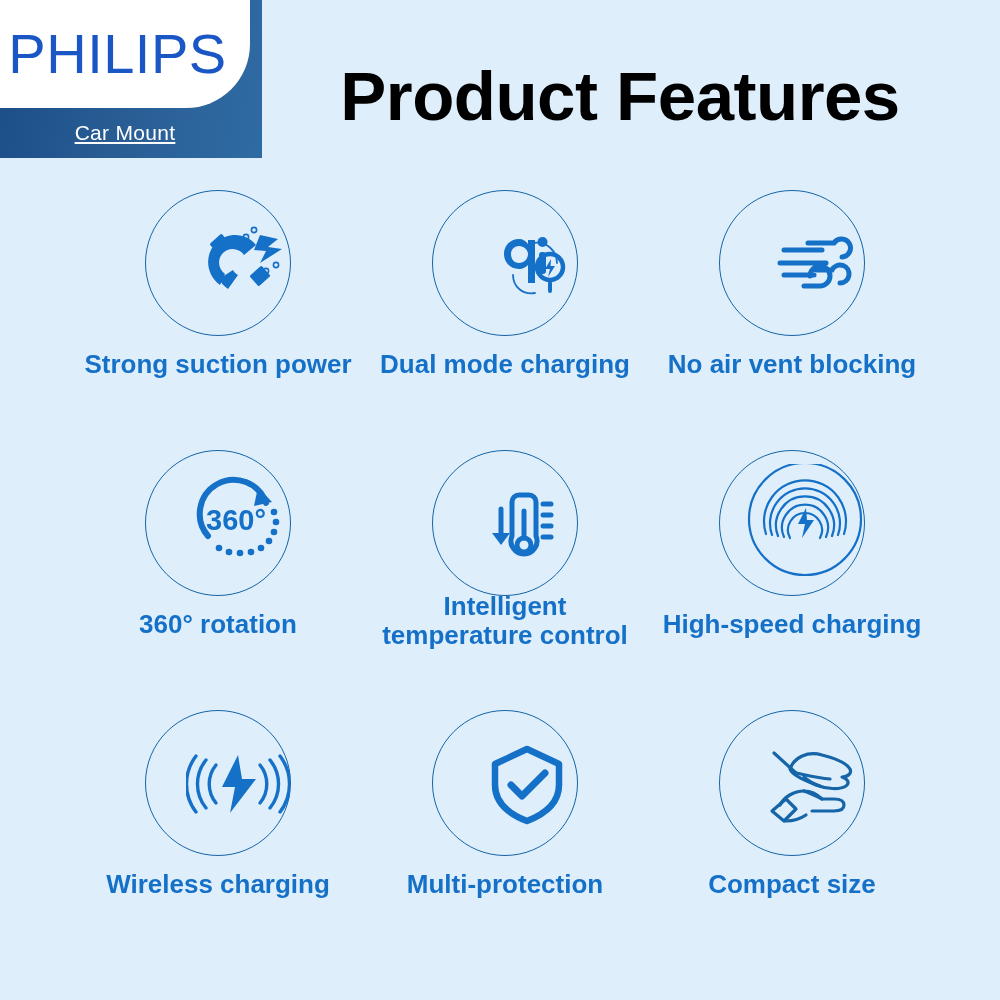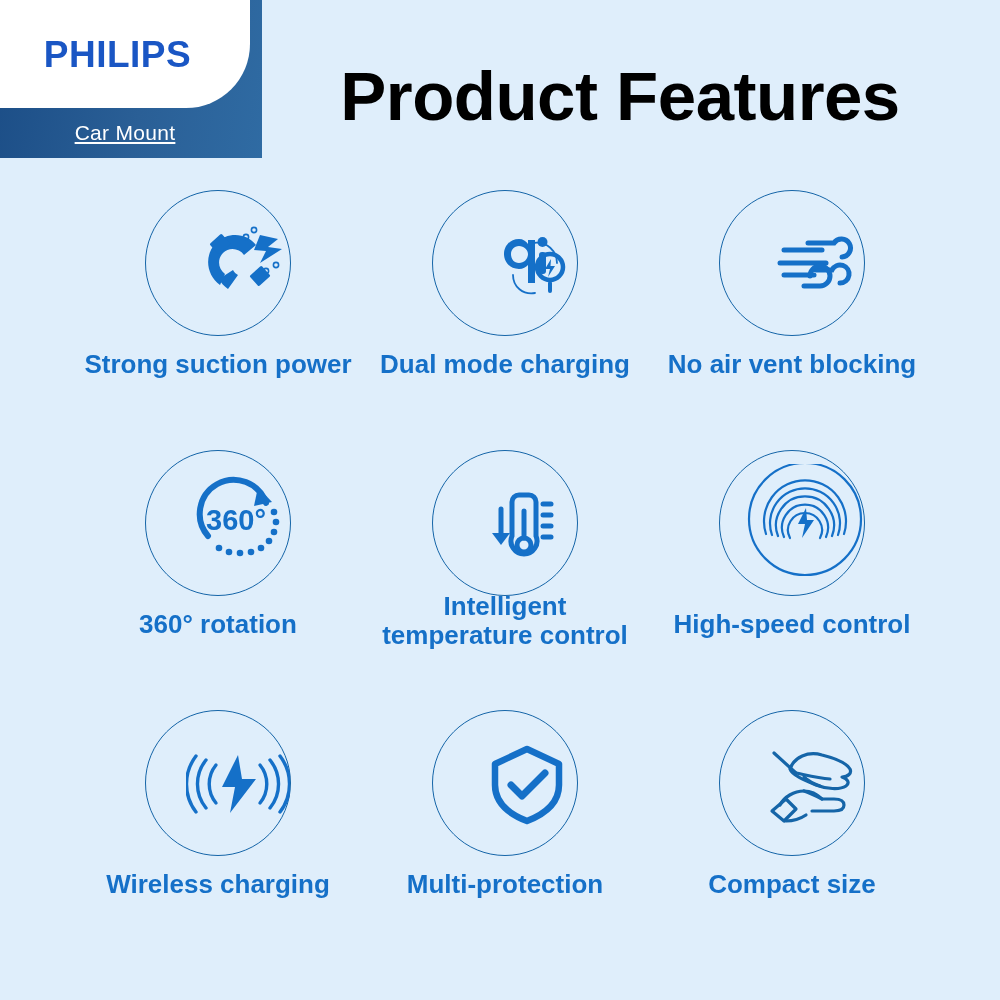--- a/index.html
+++ b/index.html
@@ -43,22 +43,22 @@
   #philips-wordmark {
     position: absolute;
     left: 0;
     top: 0;
     width: 235px;
     height: 108px;
     display: flex;
     align-items: center;
     justify-content: center;
     color: #1a56c4;
-    font-size: 37px;
-    font-weight: bold;
+    font-size: 56px;
+    font-weight: normal;
     letter-spacing: 0.5px;
     font-family: "Liberation Sans", sans-serif;
     line-height: 1;
   }
   #brand-sub {
     position: absolute;
     left: 0;
     top: 108px;
     width: 250px;
     height: 50px;
@@ -250,21 +250,21 @@
         <svg width="118" height="118" viewBox="0 0 118 118" fill="none" stroke="#1570c8" stroke-width="2.2">
           <circle cx="59" cy="55" r="56" fill="none"></circle>
           <path d="M20 70 A41 41 0 1 1 98 70" fill="none" stroke-linecap="round"></path>
           <path d="M26 71 A35 35 0 1 1 92 71" fill="none" stroke-linecap="round"></path>
           <path d="M32 72 A29 29 0 1 1 86 72" fill="none" stroke-linecap="round"></path>
           <path d="M38 73 A23 23 0 1 1 80 73" fill="none" stroke-linecap="round"></path>
           <path d="M44 74 A17 17 0 1 1 74 74" fill="none" stroke-linecap="round"></path>
           <path d="M60 44 L52 60 L59 60 L56 74 L68 56 L61 56 Z" fill="#1570c8" stroke="none"></path>
         </svg>
       </div>
-      <div class="feature-label">High-speed control</div>
+      <div class="feature-label">High-speed charging</div>
     </div>
   </div>
 
   <div class="feature-row" style="top:520px;">
 
     <div class="feature-cell" style="left:15px;">
       <div class="icon-circle">
         <svg width="104" height="104" viewBox="0 0 104 104" fill="none">
           <path d="M52 24 L36 56 L49 56 L44 82 L70 48 L56 48 Z" fill="#1570c8"></path>
           <g stroke="#1570c8" stroke-width="3.4" fill="none" stroke-linecap="round">

